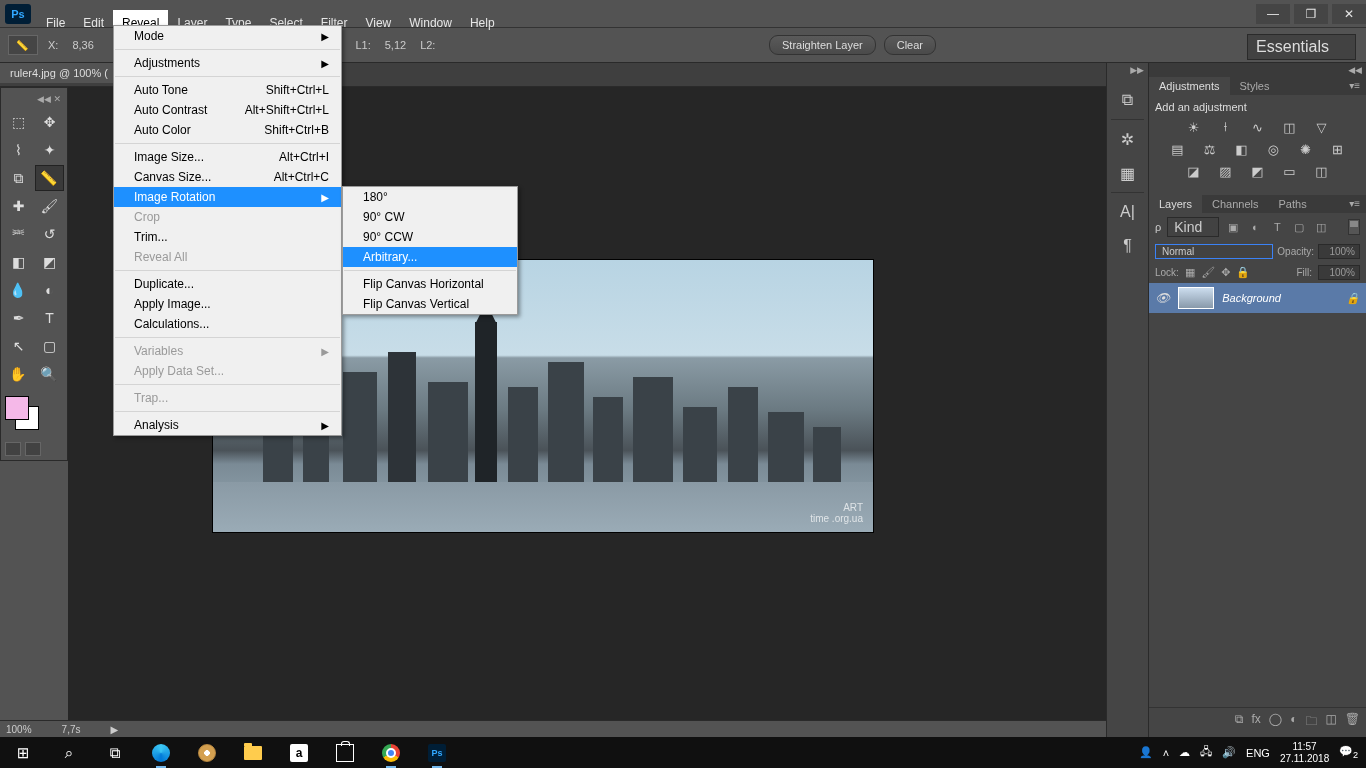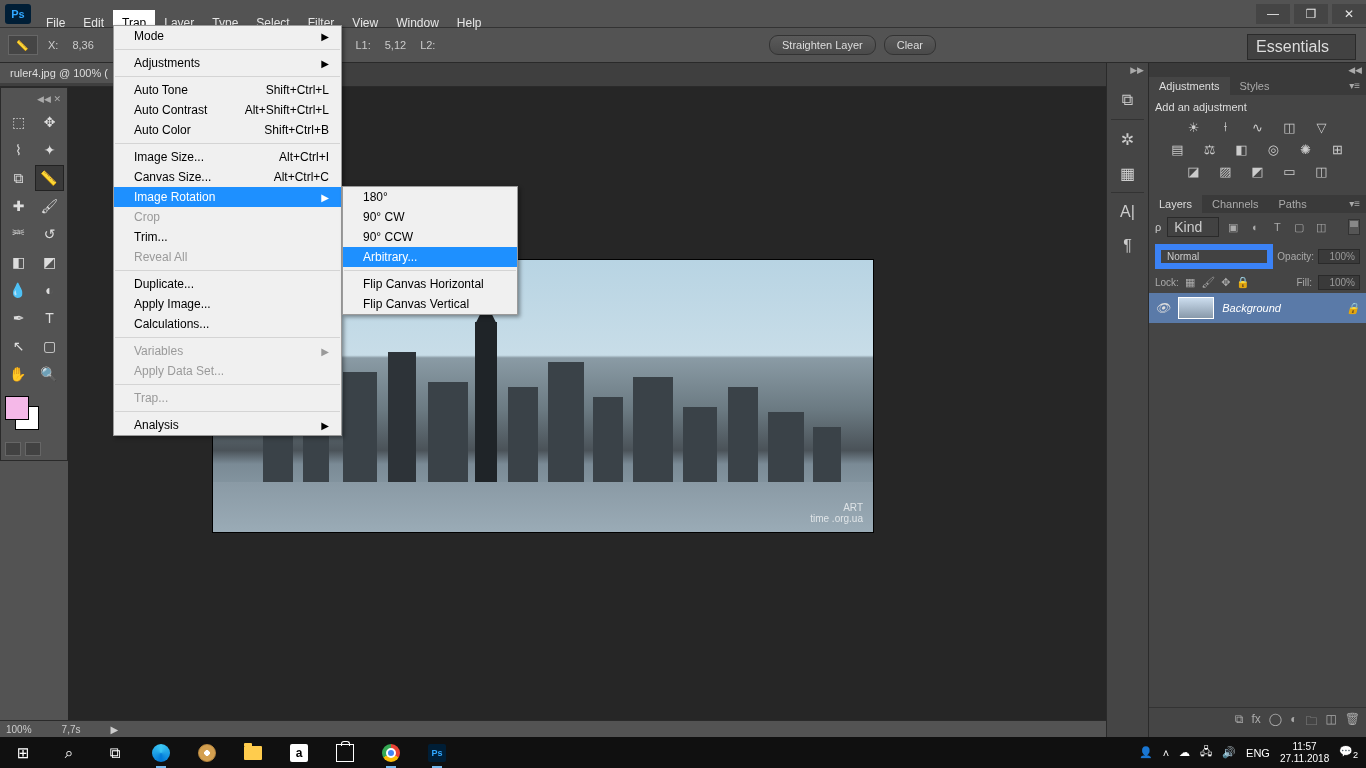--- a/index.html
+++ b/index.html
@@ -64,21 +64,21 @@
 .adj-row { display:flex; justify-content:center; gap:12px; margin:6px 0; }
 .adj-ic { width:20px; height:16px; color:#ccc; display:flex; align-items:center; justify-content:center; font-size:13px; }
 
 .layers-body { flex:1; display:flex; flex-direction:column; }
 .layers-filter { display:flex; align-items:center; padding:4px 6px; gap:6px; }
 .lf-kind { background:#424242; border:1px solid #2a2a2a; color:#ccc; font-size:14px; padding:1px 16px 1px 6px; }
 .lf-ic { width:16px; height:14px; color:#aaa; font-size:11px; display:flex; align-items:center; justify-content:center; }
 .lf-toggle { width:12px; height:16px; background:#555; border:1px solid #333; margin-left:auto; position:relative; }
 .lf-toggle::after{content:"";position:absolute;top:1px;left:1px;right:1px;height:6px;background:#888;}
 .layers-opts { display:flex; align-items:center; padding:3px 6px; font-size:10px; color:#aaa; gap:4px; }
-.blend { background:#424242; border:6px solid #3b82f6; color:#ccc; padding:1px 18px 1px 6px; flex:1; }
+.blend { background:#424242; border:1px solid #3b82f6; color:#ccc; padding:1px 18px 1px 6px; flex:1; }
 .opval { background:#3a3a3a; border:1px solid #2a2a2a; padding:1px 4px; color:#999; width:42px; text-align:right; }
 .lock-row { display:flex; align-items:center; padding:3px 6px; font-size:10px; color:#aaa; gap:6px; }
 .lock-ic { font-size:11px; color:#aaa; }
 .layer-item { display:flex; align-items:center; padding:4px 6px; background:#5a7aa8; color:#fff; font-size:11px; font-style:italic; gap:8px; }
 .eye { font-size:12px; color:#ddd; }
 .thumb { width:36px; height:22px; background:linear-gradient(#cde,#89a); border:1px solid #fff; }
 .lock-badge { margin-left:auto; font-size:11px; }
 .layers-footer { margin-top:auto; display:flex; justify-content:flex-end; gap:8px; padding:4px 6px; border-top:1px solid #333; color:#aaa; font-size:12px; }
 
 
@@ -107,21 +107,21 @@
 .chrome-ic::after{content:"";position:absolute;top:4px;left:4px;width:10px;height:10px;border-radius:50%;background:#4285f4;border:2px solid #fff;box-sizing:border-box;}
 .ps-ic{width:18px;height:18px;background:#001e36;color:#31a8ff;font-weight:bold;font-size:9px;display:flex;align-items:center;justify-content:center;border-radius:2px;}
 </style>
 </head>
 <body>
 
 <div class="menubar">
   <div class="ps-logo">Ps</div>
   <div class="menubar-item">File</div>
   <div class="menubar-item">Edit</div>
-  <div class="menubar-item active">Trap</div>
+  <div class="menubar-item active">Reveal</div>
   <div class="menubar-item">Layer</div>
   <div class="menubar-item">Type</div>
   <div class="menubar-item">Select</div>
   <div class="menubar-item">Filter</div>
   <div class="menubar-item">View</div>
   <div class="menubar-item">Window</div>
   <div class="menubar-item">Help</div>
   <div class="win-controls">
     <div class="win-btn">—</div>
     <div class="win-btn">❐</div>

